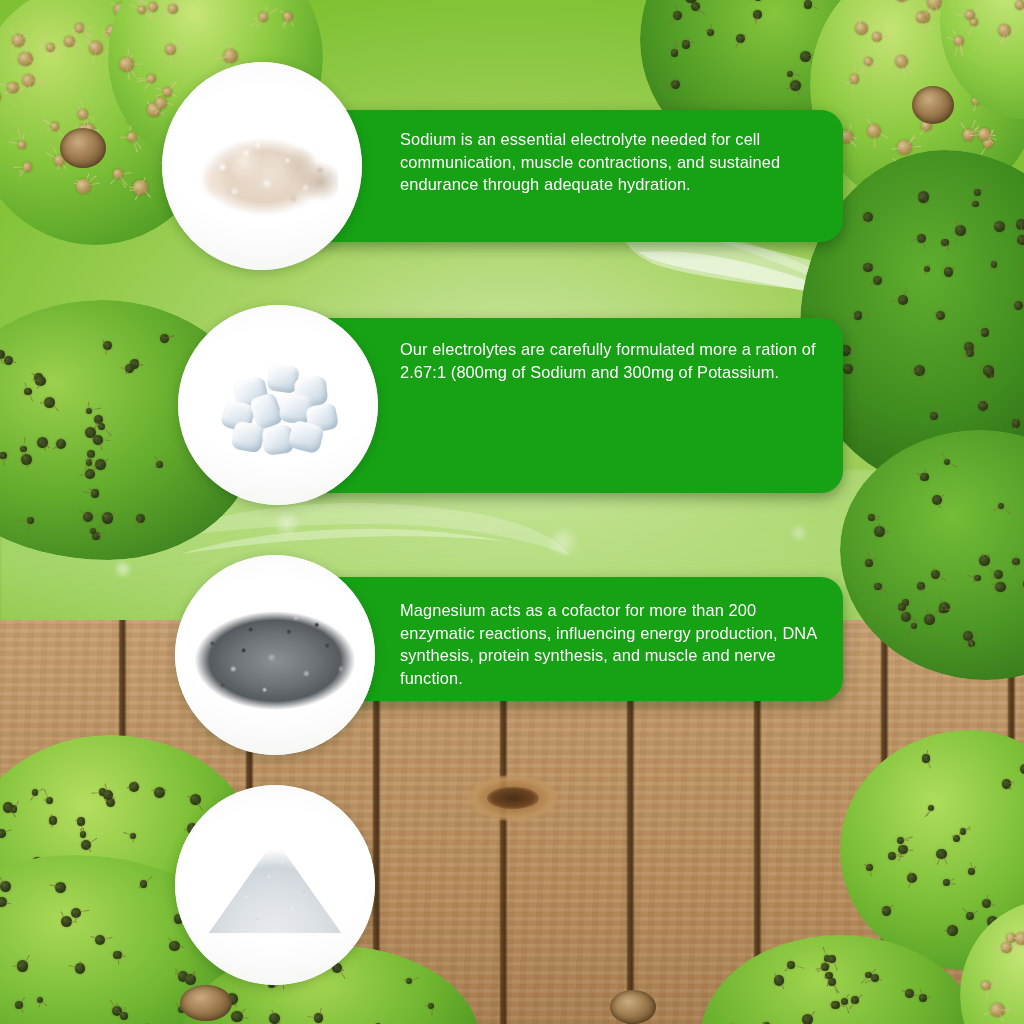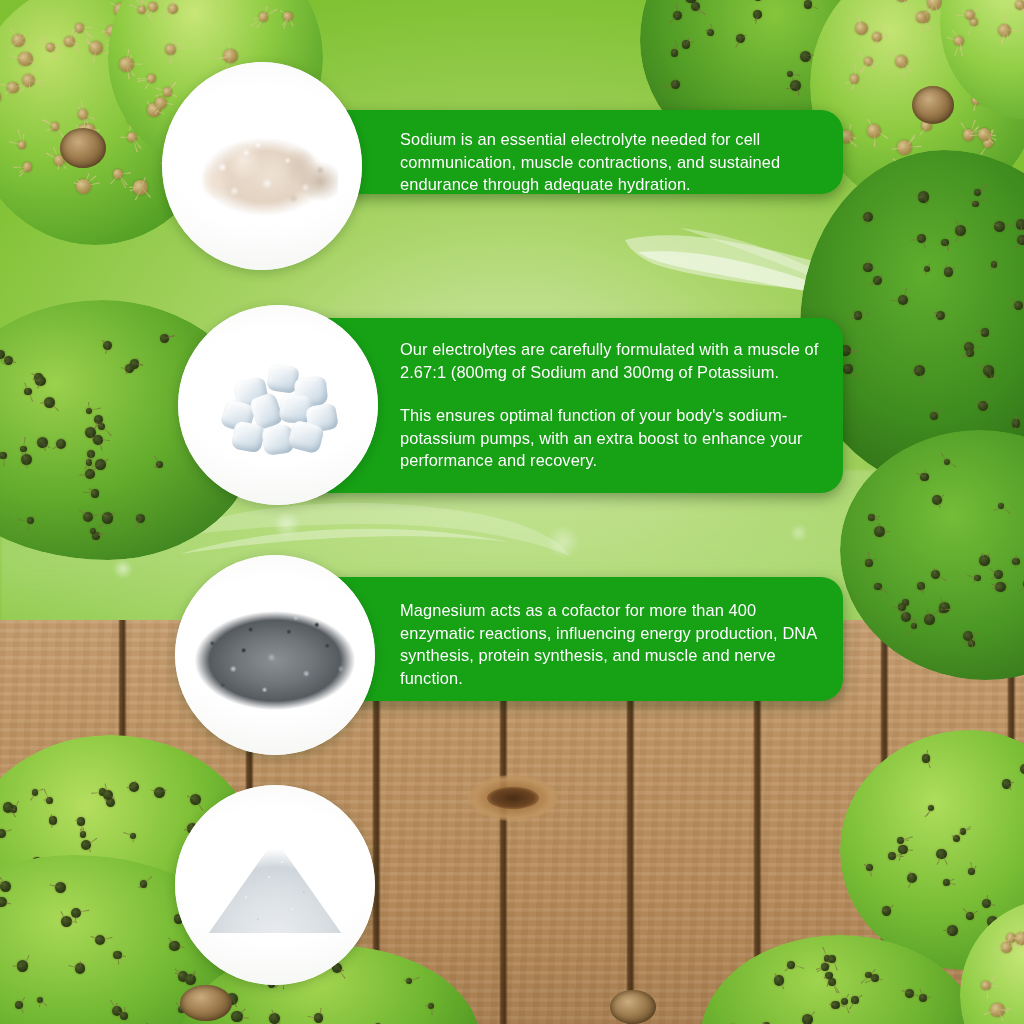--- a/index.html
+++ b/index.html
@@ -1417,52 +1417,51 @@
       <div class="spine" style="left: 61.7801px; top: 28.9353px; height: 9.30694px; transform: rotate(272.429deg);"></div>
       <div class="spine" style="left: 61.7801px; top: 25.9196px; height: 12.3226px; transform: rotate(208.707deg);"></div>
       <div class="spine" style="left: 61.7801px; top: 29.1663px; height: 9.0759px; transform: rotate(350.787deg);"></div>
     </div>
 
   <div class="navel" style="left:60px; top:128px; width:46px; height:40px;"></div>
   <div class="navel" style="left:912px; top:86px; width:42px; height:38px;"></div>
   <div class="navel" style="left:180px; top:985px; width:52px; height:36px;"></div>
   <div class="navel" style="left:610px; top:990px; width:46px; height:34px;"></div>
 
-  <div class="card" style="left:300px; top:110px; width:543px; height:84px; background:#17A215; padding:18px 24px 0 100px;">
+  <div class="card" style="left:300px; top:110px; width:543px; height:132px; background:#17A215; padding:18px 24px 0 100px;">
     <div class="card-text">Sodium is an essential  electrolyte needed for cell  communication, muscle  contractions, and sustained  endurance through  adequate hydration.</div>
   </div>
 
   <div class="disc" style="left:162px; top:62px; width:200px; height:208px;">
     <div class="surface"></div>
     <div class="heap heap-salt"></div>
   </div>
 
   <div class="card" style="left:300px; top:318px; width:543px; height:175px; background:#17A215; padding:20px 24px 0 100px;">
-    <div class="card-text">Our electrolytes are carefully formulated with a muscle of 2.67:1 (800mg of Sodium and 300mg of Potassium.</div>
-    <div class="card-text">This ensures optimal function of your body's sodium-potassium pumps, with an extra boost to enhance your performance and recovery.</div>
+    <div class="card-text">Our electrolytes are carefully formulated more a ration of 2.67:1 (800mg of Sodium and 300mg of Potassium.</div>
   </div>
 
   <div class="disc" style="left:178px; top:305px; width:200px; height:200px;">
     <div class="surface"></div>
     <div class="heap heap-chunks">
       <div class="chunk" style="left:14%;  top:26%; width:26%; height:24%; transform:rotate(-12deg);"></div>
       <div class="chunk" style="left:40%;  top:14%; width:24%; height:23%; transform:rotate(8deg);"></div>
       <div class="chunk" style="left:62%;  top:24%; width:26%; height:25%; transform:rotate(-6deg);"></div>
       <div class="chunk" style="left:4%;   top:46%; width:24%; height:24%; transform:rotate(16deg);"></div>
       <div class="chunk" style="left:28%;  top:40%; width:22%; height:28%; transform:rotate(-20deg);"></div>
       <div class="chunk" style="left:50%;  top:40%; width:26%; height:24%; transform:rotate(5deg);"></div>
       <div class="chunk" style="left:72%;  top:48%; width:24%; height:22%; transform:rotate(-10deg);"></div>
       <div class="chunk" style="left:12%;  top:64%; width:24%; height:24%; transform:rotate(10deg);"></div>
       <div class="chunk" style="left:36%;  top:66%; width:24%; height:24%; transform:rotate(-8deg);"></div>
       <div class="chunk" style="left:58%;  top:64%; width:26%; height:24%; transform:rotate(14deg);"></div>
     </div>
   </div>
 
   <div class="card" style="left:300px; top:577px; width:543px; height:124px; background:#17A215; padding:22px 24px 0 100px;">
-    <div class="card-text">Magnesium acts as a cofactor for more than 400 enzymatic reactions, influencing energy production, DNA synthesis, protein synthesis, and muscle and nerve function.</div>
+    <div class="card-text">Magnesium acts as a cofactor for more than 200 enzymatic reactions, influencing energy production, DNA synthesis, protein synthesis, and muscle and nerve function.</div>
   </div>
 
   <div class="disc" style="left:175px; top:555px; width:200px; height:200px;">
     <div class="surface"></div>
     <div class="heap heap-mag"></div>
   </div>
 
 
   <div class="disc" style="left:175px; top:785px; width:200px; height:200px;">
     <div class="surface"></div>

